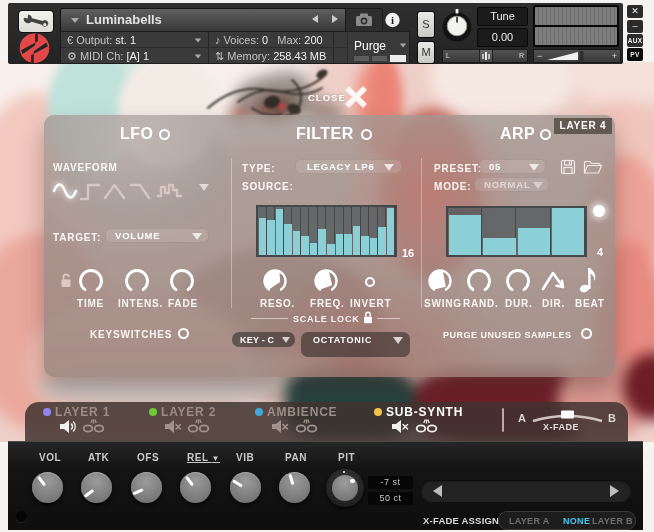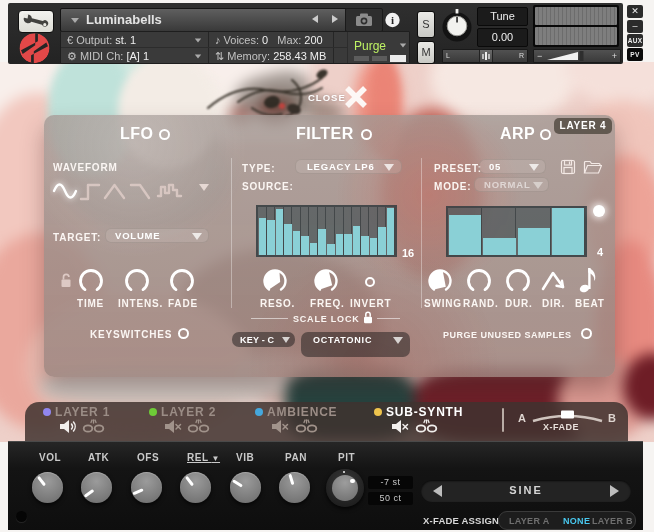--- a/index.html
+++ b/index.html
@@ -134,21 +134,21 @@
  <div class="abs" style="left:147px;top:0;width:1px;height:31px;background:#262626;"></div>
  <div class="abs" style="left:272px;top:0;width:1px;height:31px;background:#262626;"></div>
  <div class="abs" style="left:286px;top:0;width:1px;height:31px;background:#2c2c2c;"></div>
  <div class="abs" style="left:0;top:15px;width:287px;height:1px;background:#2c2c2c;"></div>
  <div class="hdrtxt abs" style="left:6px;top:2px;">€ Output: <span style="color:#eee">st. 1</span></div>
  <div class="hdrtxt abs" style="left:6px;top:18px;">⚙ MIDI Ch: <span style="color:#eee">[A] 1</span></div>
  <div class="tri-d abs" style="left:133px;top:6px;transform:scale(0.8);"></div>
  <div class="tri-d abs" style="left:133px;top:22px;transform:scale(0.8);"></div>
  <div class="hdrtxt abs" style="left:154px;top:2px;">♪ Voices: <span style="color:#eee">0</span>&nbsp;&nbsp;&nbsp;Max: <span style="color:#eee">200</span></div>
  <div class="hdrtxt abs" style="left:154px;top:18px;">⇅ Memory: <span style="color:#eee">258.43 MB</span></div>
- <div class="hdrtxt abs" style="left:293px;top:7px;color:#bef264;font-size:12px;">Purge</div>
+ <div class="hdrtxt abs" style="left:293px;top:7px;color:#ffffff;font-size:12px;">Purge</div>
  <div class="tri-d abs" style="left:338px;top:11px;transform:scale(0.8);"></div>
  <div class="abs" style="left:293px;top:24px;width:15px;height:5px;background:#5c5c5c;"></div>
  <div class="abs" style="left:311px;top:24px;width:15px;height:5px;background:#5c5c5c;"></div>
  <div class="abs" style="left:329px;top:23px;width:16px;height:7px;background:#ececec;"></div>
 </div>
 
 <div class="abs" style="left:409px;top:8px;width:16px;height:25px;background:linear-gradient(#e9e9e6,#c9c9c4);border-radius:3px;border:1px solid #0c0c0c;color:#333;font-size:11px;text-align:center;line-height:25px;">S</div>
 <div class="abs" style="left:409px;top:38px;width:16px;height:21px;background:linear-gradient(#e9e9e6,#c9c9c4);border-radius:3px;border:1px solid #0c0c0c;color:#333;font-size:11px;text-align:center;line-height:21px;">M</div>
 
 <svg class="abs" style="left:426px;top:-1px;" width="46" height="46" viewBox="0 0 46 46">
@@ -303,21 +303,21 @@
 
 <div class="ddark" style="left:188px;top:217px;width:63px;height:15px;">
           <span style="position:absolute;left:8px;top:2.5px;letter-spacing:0.2px;">KEY - C</span>
           <div class="dtri" style="right:5px;top:5px;border-left-width:4.5px;border-right-width:4.5px;border-top-width:6px;"></div>
         </div>
 <div class="ddark" style="left:257px;top:217px;width:109px;height:25px;">
           <span style="position:absolute;left:12px;top:2.5px;">OCTATONIC</span>
           <div class="dtri" style="right:7px;top:5px;"></div>
         </div>
 
-<div class="abs" style="left:510px;top:3px;width:58px;height:16px;background:rgba(92,82,75,0.92);border-radius:5px;color:#fff;font-weight:bold;font-size:10px;letter-spacing:0.8px;text-align:center;line-height:16px;">LAYER 4</div>
+<div class="abs" style="left:510px;top:3px;width:58px;height:16px;background:rgba(92,82,75,0.92);border-radius:0;color:#fff;font-weight:bold;font-size:10px;letter-spacing:0.8px;text-align:center;line-height:16px;">LAYER 4</div>
 <div class="ptxt abs" style="left:456px;top:10px;font-size:16px;">ARP</div>
 <div class="circ" style="left:496px;top:14px;width:7px;height:7px;"></div>
 <div class="lbl" style="left:390px;top:48px;">PRESET:</div>
 <div class="dlight" style="left:435px;top:44px;width:67px;height:15px;">
           <span style="position:absolute;left:10px;top:2px;">05</span>
           <div class="dtri" style="right:7px;top:4.5px;"></div>
         </div>
 
 <svg class="abs" style="left:516px;top:44px;" width="16" height="16" viewBox="0 0 16 16">
           <g fill="none" stroke="#f3e9e5" stroke-width="1.2">
@@ -495,21 +495,20 @@
 <div class="abs" style="left:318px;top:27px;width:38px;height:38px;border-radius:50%;background:radial-gradient(circle at 50% 35%,#383838,#1f1f1f 75%);box-shadow:0 2px 4px rgba(0,0,0,0.8);"></div>
 <div class="abs" style="left:334.5px;top:28.5px;width:2.6px;height:2.6px;border-radius:50%;background:#f2f2f2;"></div>
 <div class="abs" style="left:324px;top:33px;width:26px;height:26px;border-radius:50%;background:radial-gradient(circle at 50% 30%,#9d9d9d,#7e7e7e 62%,#6d6d6d);"></div>
 <div class="abs" style="left:342px;top:36.5px;width:4.5px;height:4.5px;border-radius:50%;background:#fff;"></div>
 <div class="vbox" style="left:360px;top:34px;">-7 st</div>
 <div class="vbox" style="left:360px;top:50px;">50 ct</div>
 
 <div class="abs" style="left:413px;top:38px;width:210px;height:22px;background:#232323;border-radius:11px;box-shadow:inset 0 1px 2px rgba(0,0,0,0.8);">
  <div class="abs" style="left:12px;top:5px;width:0;height:0;border-top:6px solid transparent;border-bottom:6px solid transparent;border-right:9px solid #bdbdbd;"></div>
  <div class="abs" style="right:12px;top:5px;width:0;height:0;border-top:6px solid transparent;border-bottom:6px solid transparent;border-left:9px solid #bdbdbd;"></div>
- <div class="abs" style="left:0;top:4px;width:210px;text-align:center;color:#d6d6d6;font-size:11px;font-weight:bold;letter-spacing:2px;">SINE</div>
 </div>
 
 <div class="abs" style="left:415px;top:73px;color:#d8d8d8;font-size:9.5px;font-weight:bold;letter-spacing:0.2px;">X-FADE ASSIGN</div>
 <div class="abs" style="left:490px;top:69px;width:136px;height:17px;background:#1d1d1d;border-radius:9px;border:1px solid #3a3a3a;">
  <div class="abs" style="left:10px;top:3.5px;color:#6f6f6f;font-size:9px;font-weight:bold;letter-spacing:0.3px;">LAYER A</div>
  <div class="abs" style="left:64px;top:3.5px;color:#49c8ef;font-size:9px;font-weight:bold;letter-spacing:0.3px;">NONE</div>
  <div class="abs" style="left:93px;top:3.5px;color:#6f6f6f;font-size:9px;font-weight:bold;letter-spacing:0.3px;">LAYER B</div>
 </div>
 
 <div class="abs" style="left:8px;top:69px;width:11px;height:11px;border-radius:50%;background:#050505;box-shadow:0 1px 1px rgba(255,255,255,0.1);"></div>

